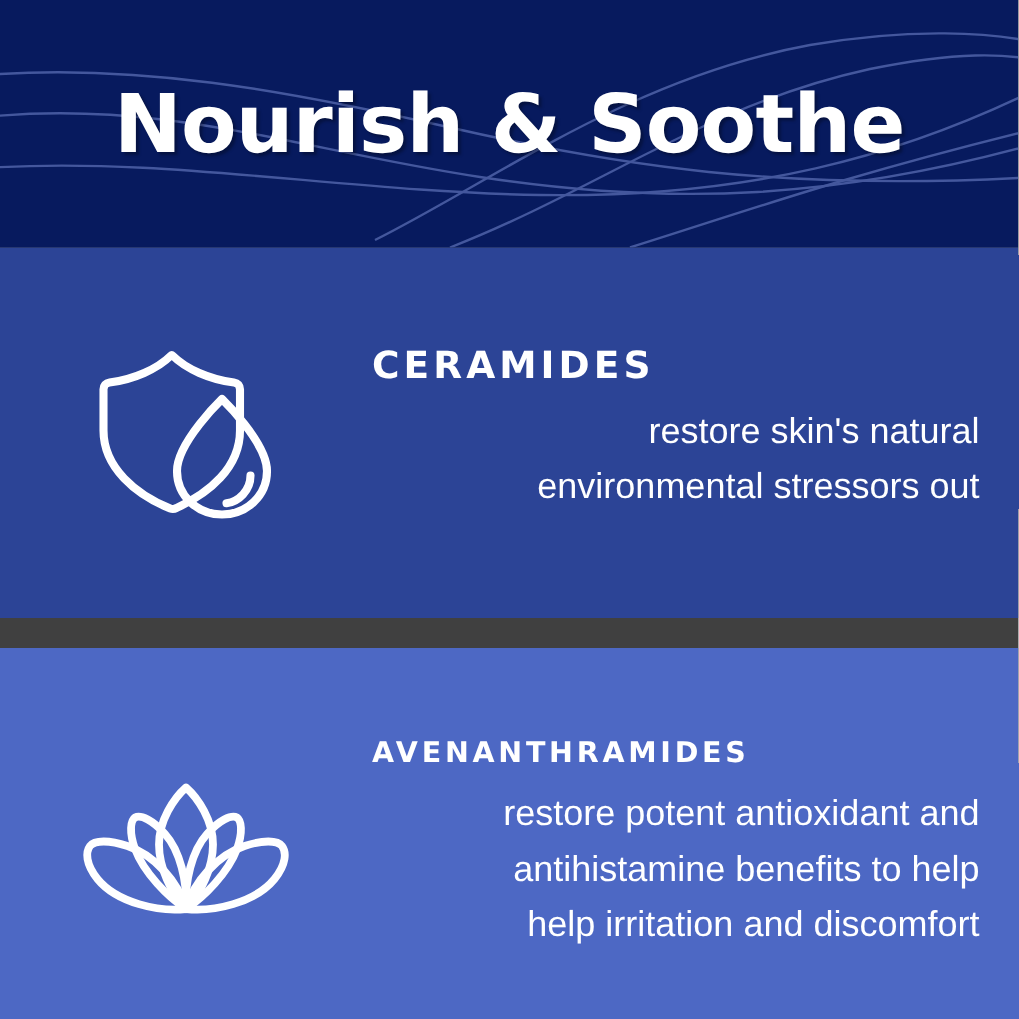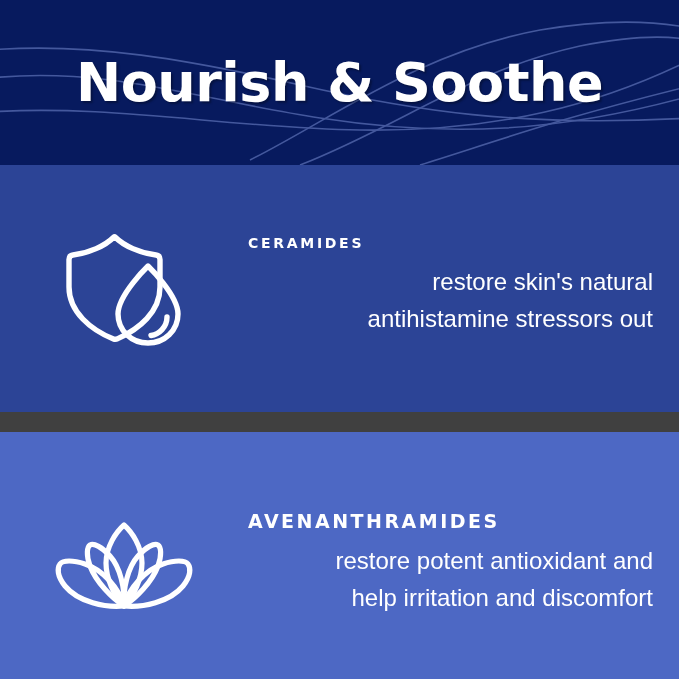--- a/index.html
+++ b/index.html
@@ -86,21 +86,21 @@
   }
 
   .text-col {
     flex: 1 1 auto;
     padding-right: 26px;
   }
 
   .kicker {
     color: #ffffff;
     font-family: "DejaVu Sans", sans-serif;
-    font-size: 14px;
+    font-size: 25px;
     font-weight: bold;
     letter-spacing: 2.7px;
     margin: 0 0 11px 0;
     line-height: 1.1;
     white-space: nowrap;
   }
   .kicker-wide {
     font-size: 19px;
     letter-spacing: 2.5px;
   }
@@ -163,21 +163,21 @@
                    C119 64 89 35 89 35 Z"></path>
           <path d="M108 86
                    C108 96 100 103.5 92 104.5"></path>
         </g>
       </svg>
     </div>
     <div class="text-col">
       <p class="kicker">CERAMIDES</p>
       <p class="body-text">
         <span class="line">restore skin's natural</span>
-        <span class="line">antihistamine stressors out</span>
+        <span class="line">environmental stressors out</span>
       </p>
     </div>
   </div>
 
   <div class="section section-avenanthramides">
     <div class="icon-col">
       <svg width="140" height="92" viewBox="0 0 140 92" aria-hidden="true">
         <g fill="none" stroke="#ffffff" stroke-width="5.2" stroke-linecap="round" stroke-linejoin="round">
 
           <path d="M70 86
@@ -209,18 +209,19 @@
                    C52 27 62 12 70 5
                    C78 12 88 27 88 43
                    C88 58 80 76 70 86 Z"></path>
         </g>
       </svg>
     </div>
     <div class="text-col">
       <p class="kicker kicker-wide">AVENANTHRAMIDES</p>
       <p class="body-text">
         <span class="line">restore potent antioxidant and</span>
+        <span class="line">antihistamine benefits to help</span>
         <span class="line">help irritation and discomfort</span>
       </p>
     </div>
   </div>
 
 </div>
 
 </body></html>

